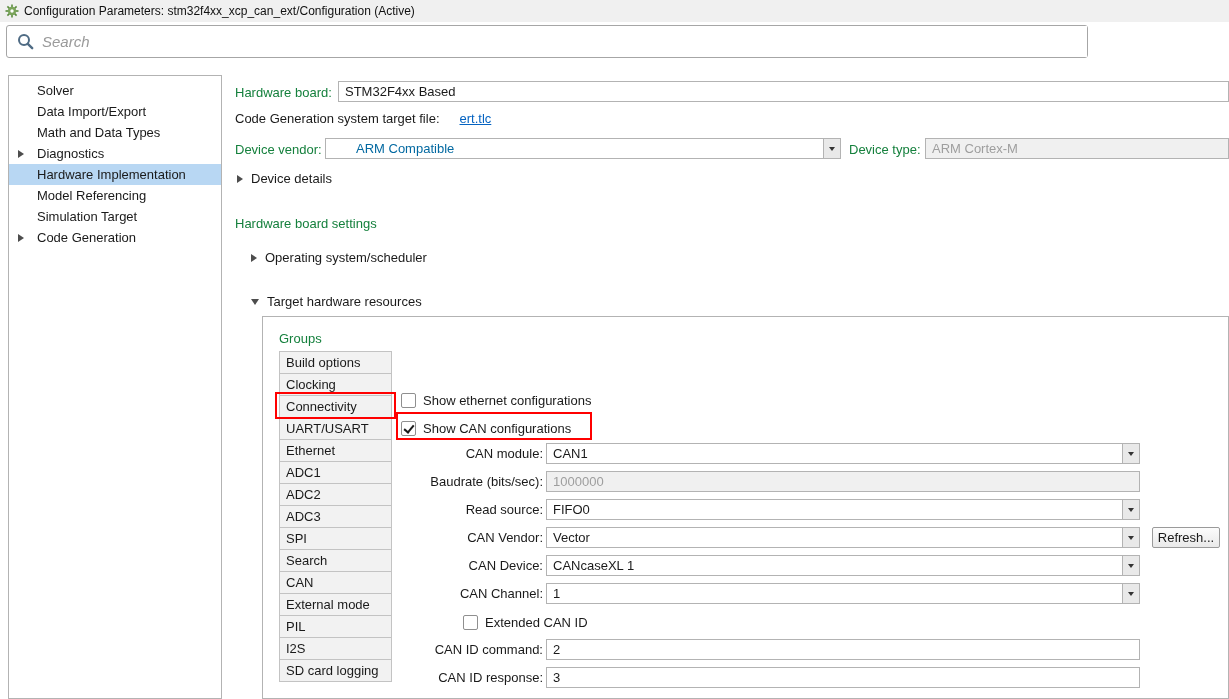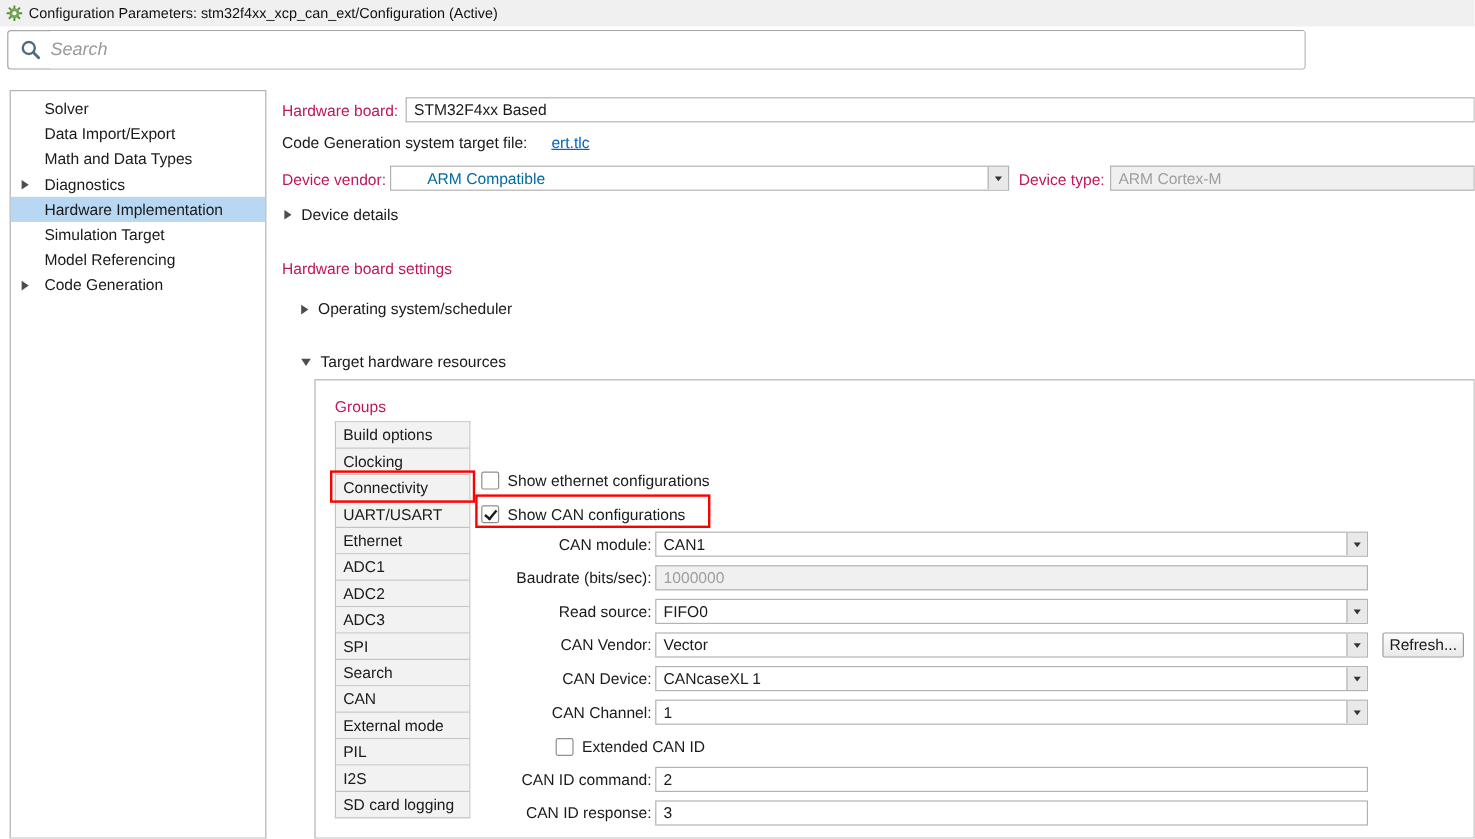--- a/index.html
+++ b/index.html
@@ -19,21 +19,21 @@
   .sidebar { position:absolute; left:8px; top:75px; width:214px; height:624px; border:1px solid #b3b3b3; background:#fff; padding-top:4px; }
   .side-item { position:relative; height:21px; line-height:21px; padding-left:28px; font-size:13px; color:#1a1a1a; cursor:default; white-space:nowrap; }
   .side-item.selected { background:#b8d7f3; }
   .side-arrow { position:absolute; left:9px; top:7px; }
 
   
   .tri-right { width:0; height:0; border-left:6px solid #4d4d4d; border-top:4px solid transparent; border-bottom:4px solid transparent; display:inline-block; }
   .tri-down  { width:0; height:0; border-top:6px solid #4d4d4d; border-left:4px solid transparent; border-right:4px solid transparent; display:inline-block; }
   .tri-sm    { width:0; height:0; border-top:4px solid #333; border-left:3.5px solid transparent; border-right:3.5px solid transparent; display:inline-block; }
 
-  .lbl { position:absolute; font-size:13px; color:#be185d; white-space:nowrap; }
+  .lbl { position:absolute; font-size:13px; color:#15803d; white-space:nowrap; }
 
   
   .field { position:absolute; height:21px; border:1px solid #b3b3b3; background:#fff; font-size:13px; padding:2px 6px; white-space:nowrap; overflow:hidden; }
   .field.disabled { background:#f0f0f0; color:#9e9e9e; }
   .combo { padding:0; display:flex; }
   .combo .combo-text { flex:1; padding:2px 6px; overflow:hidden; white-space:nowrap; }
   .combo .combo-btn { width:17px; background:#e9e9e9; border-left:1px solid #b3b3b3; display:flex; align-items:center; justify-content:center; cursor:default; }
   .combo.disabled-text .combo-text { color:#0369a1;margin-left:24px; }
 
   .link { color:#0563c1; text-decoration:underline; font-size:13px; cursor:pointer; }
@@ -82,22 +82,22 @@
     </svg>
     <input type="text" placeholder="Search" style="">
   </div>
 
   <div class="sidebar">
     <div class="side-item"><span>Solver</span></div>
     <div class="side-item"><span>Data Import/Export</span></div>
     <div class="side-item"><span>Math and Data Types</span></div>
     <div class="side-item"><span class="side-arrow tri-right"></span><span>Diagnostics</span></div>
     <div class="side-item selected"><span>Hardware Implementation</span></div>
+    <div class="side-item"><span>Model Referencing</span></div>
     <div class="side-item"><span>Simulation Target</span></div>
-    <div class="side-item"><span>Model Referencing</span></div>
     <div class="side-item"><span class="side-arrow tri-right"></span><span>Code Generation</span></div>
   </div>
 
   <span class="lbl" style="left:235px; top:85px;">Hardware board:</span>
   <div class="field" style="left:338px; top:81px; width:891px;">
     <span>STM32F4xx Based</span>
   </div>
 
   <div class="collapse-row" style="left:235px; top:111px;gap:20px;">
     <span>Code Generation system target file:</span>

